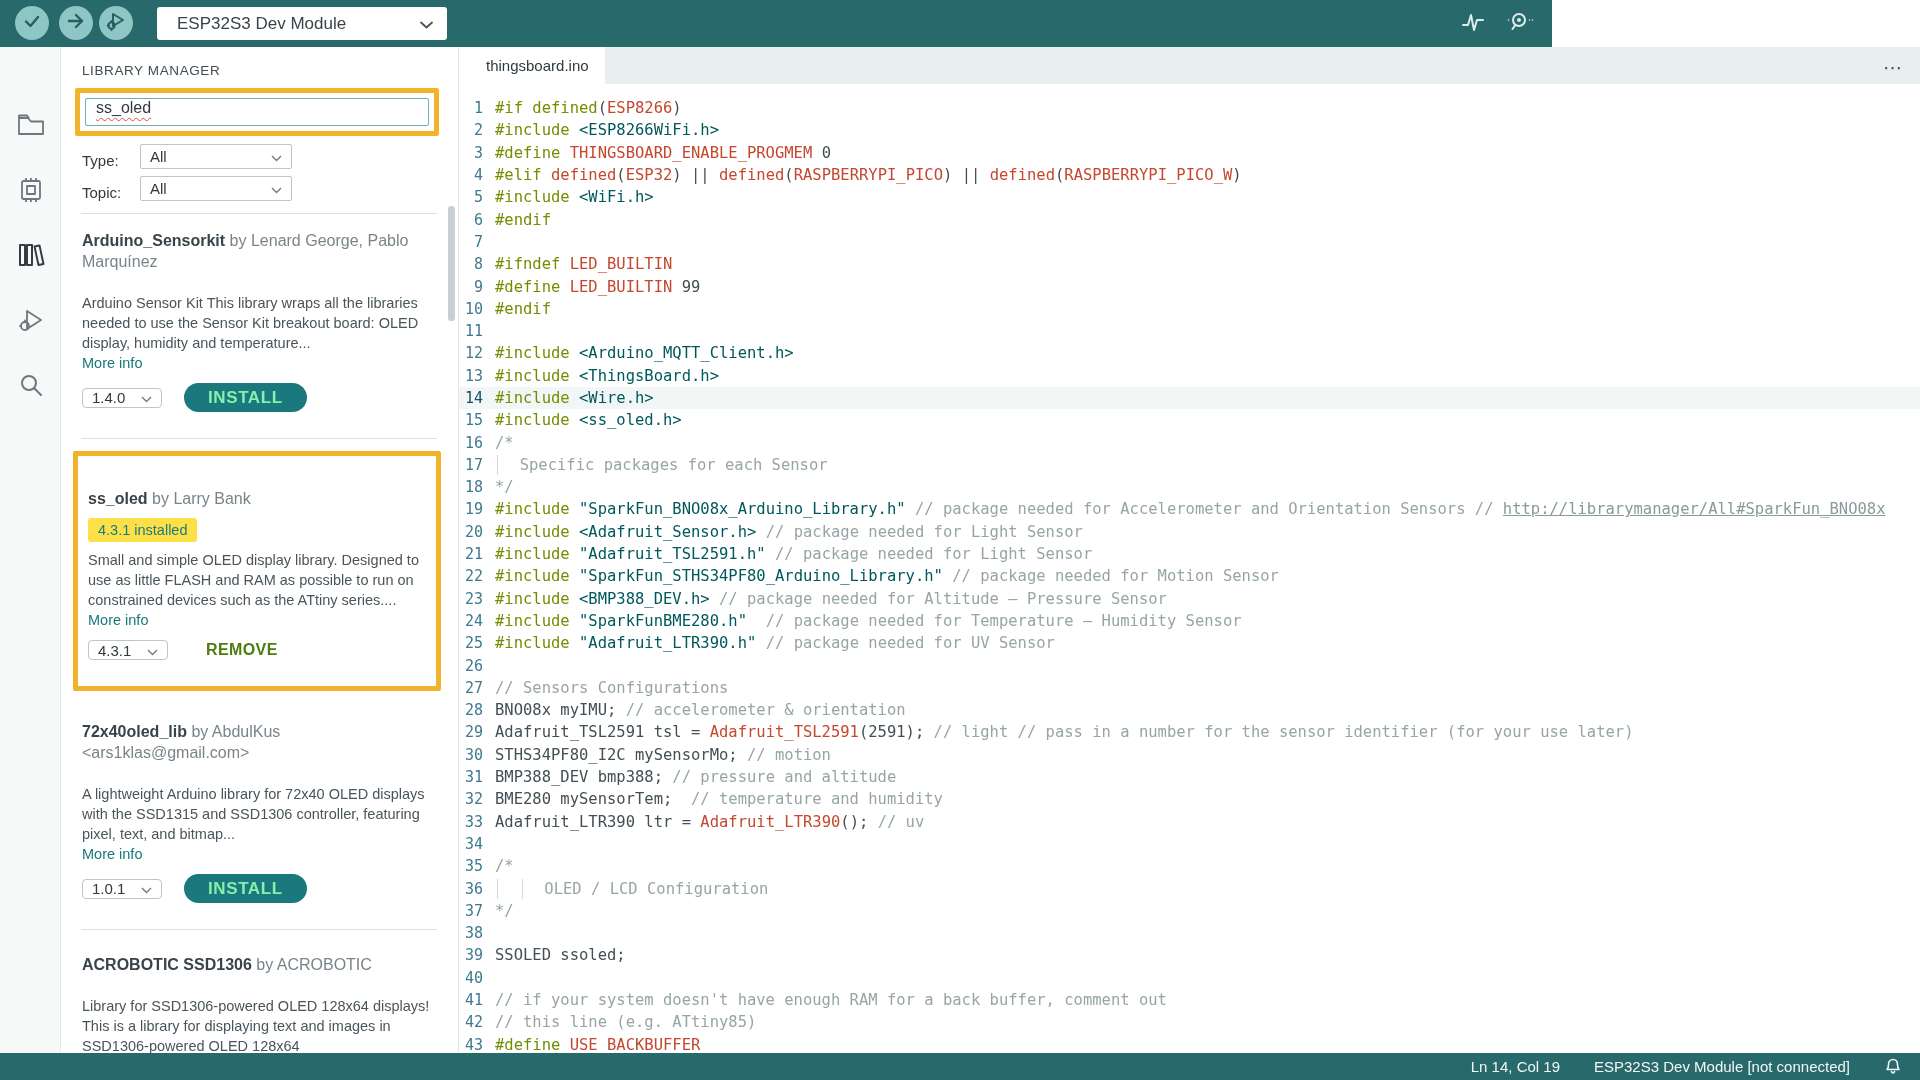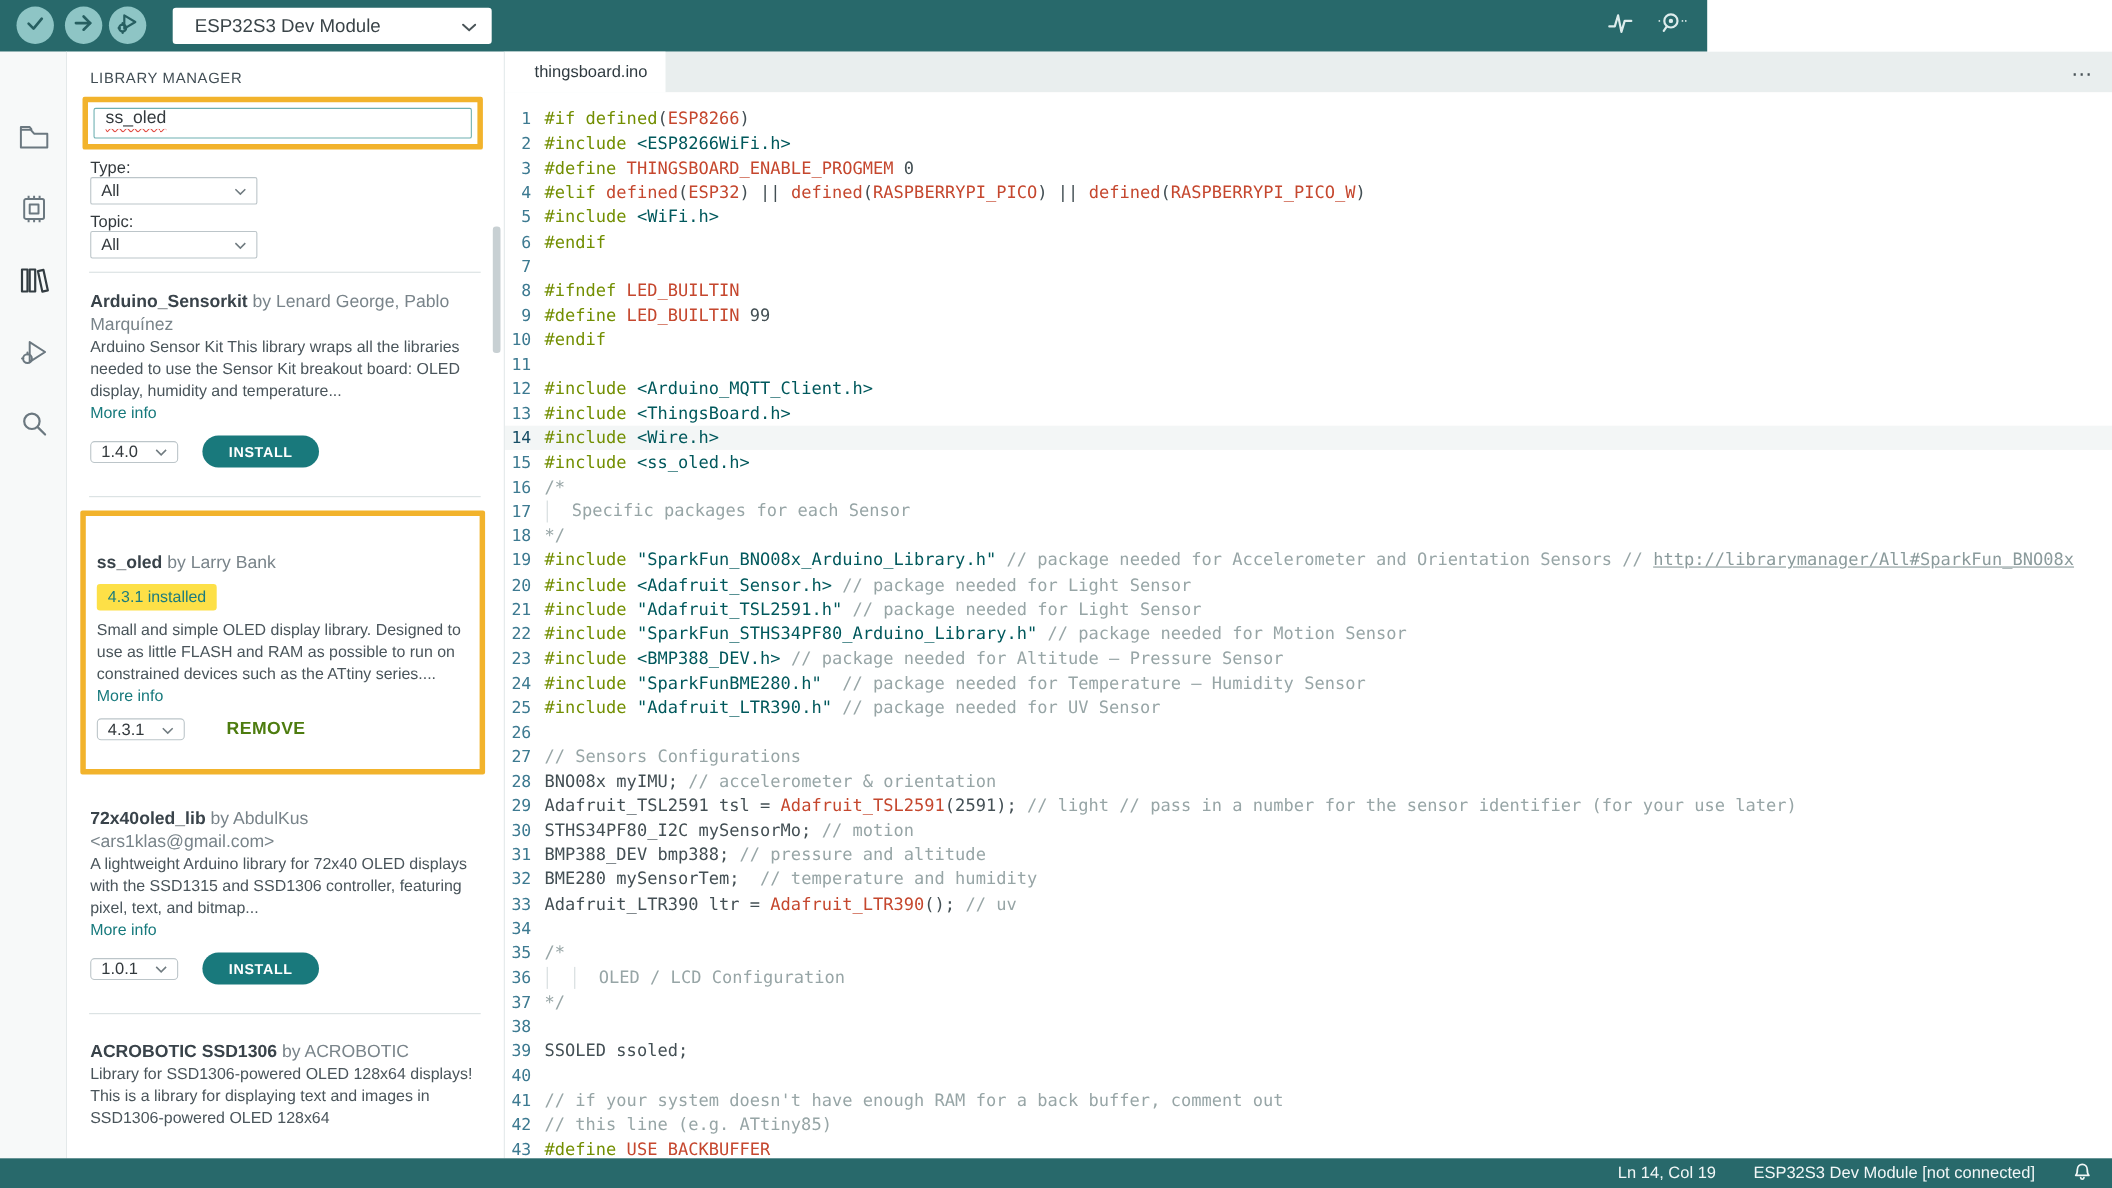--- a/index.html
+++ b/index.html
@@ -37,36 +37,36 @@
   .panel-inner { padding:16px 26px 0 21px; }
   .panel-title { font-size:13.5px; letter-spacing:.6px; color:#414d54; margin-bottom:10px; }
   .hl-box { border:5px solid #f2b32c; border-radius:2px; }
   .search-wrap { margin:0 -7px 8px -7px; padding:5px; }
   .search-input { width:100%; height:28px; border:1.5px solid #6fb0b2; border-radius:2px;
                   background:#fff; font-size:16px; color:#33393d; padding:0 10px;
                   font-family:"Liberation Sans", sans-serif; }
   .search-input .sq { text-decoration:underline; text-decoration-style:wavy;
                       text-decoration-color:#e14b42; text-decoration-thickness:1px;
                       text-underline-offset:4px; }
-  .filter-row { display:flex; align-items:flex-start; margin-top:7px; font-size:15px; color:#33393d;flex-direction:column; }
+  .filter-row { display:flex; align-items:flex-end; margin-top:7px; font-size:15px; color:#33393d; }
   .filter-row .f-lbl { width:58px; }
   .select { border:1px solid #bcc5c9; border-radius:2px; background:#fff; height:25px;
             display:flex; align-items:center; justify-content:space-between;
             padding:0 9px; font-size:15px; color:#33393d; }
   .filter-row .select { width:152px; }
   .divider { height:1px; background:#d9e0e1; margin:12px -5px 0 -1px; }
 
   .lib-entry { padding:16px 2px 14px 0; position:relative; }
   .lib-title { font-size:16px; color:#79848a; line-height:21px; }
   .lib-title b { color:#39434a; font-weight:bold; }
-  .lib-desc { font-size:14.5px; color:#4a555b; line-height:20px; margin-top:0; }
+  .lib-desc { font-size:14.5px; color:#4a555b; line-height:20px; margin-top:21px; }
   .more-info { font-size:14.5px; color:#16797c; margin-top:2px; display:inline-block; }
   .lib-ctrls { display:flex; align-items:center; margin-top:11px; gap:22px; }
   .ver-select { width:80px; height:20px; border-radius:4px; }
-  .install-btn { background:#19797c; color:#ffffff; font-weight:bold; font-size:13px; letter-spacing:.6px;
+  .install-btn { background:#19797c; color:#86efac; font-weight:bold; font-size:17px; letter-spacing:.6px;
                  border:none; border-radius:15px; height:29px; padding:0 24px;
                  font-family:"Liberation Sans", sans-serif; }
   .remove-btn { background:none; border:none; color:#4d7c0f; font-weight:bold; font-size:16px;
                 letter-spacing:.4px; font-family:"Liberation Sans", sans-serif; padding:0 0 0 16px; }
   .badge { display:inline-block; background:#fde047; color:#1b7b7e; font-size:14.5px;
            border-radius:3px; padding:4px 10px; margin-top:9px; }
   .hl-entry { margin:12px -9px 14px -9px; padding:10px 10px 12px 10px; }
   .scroll-thumb { position:absolute; right:3px; top:159px; width:7px; height:115px;
                   background:#c8d0d3; border-radius:3px; }
 

